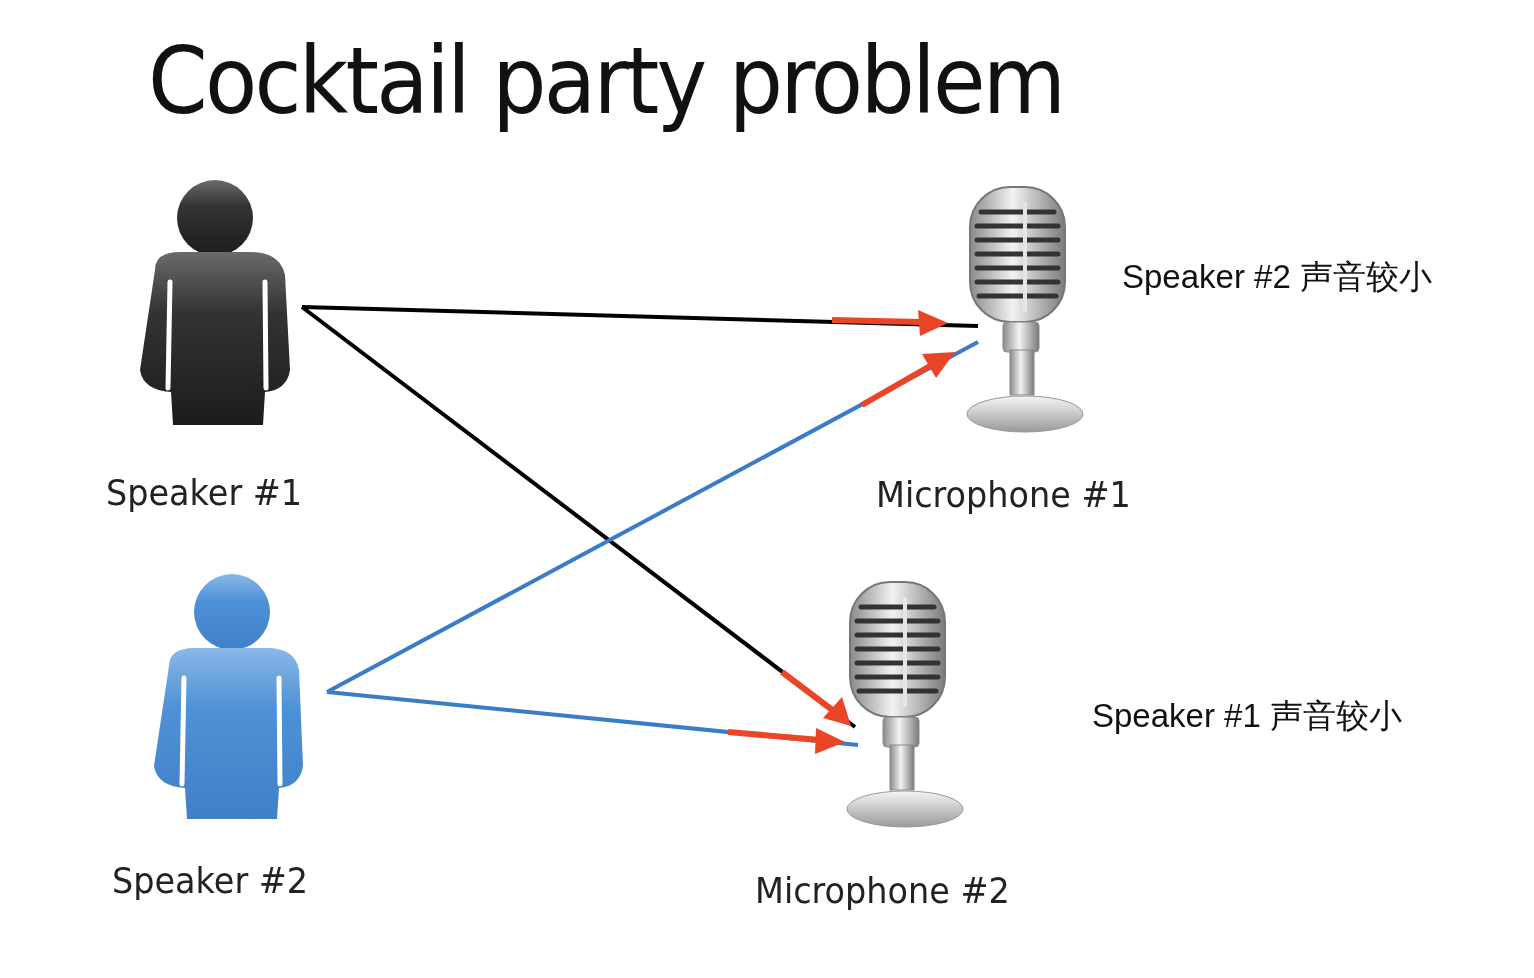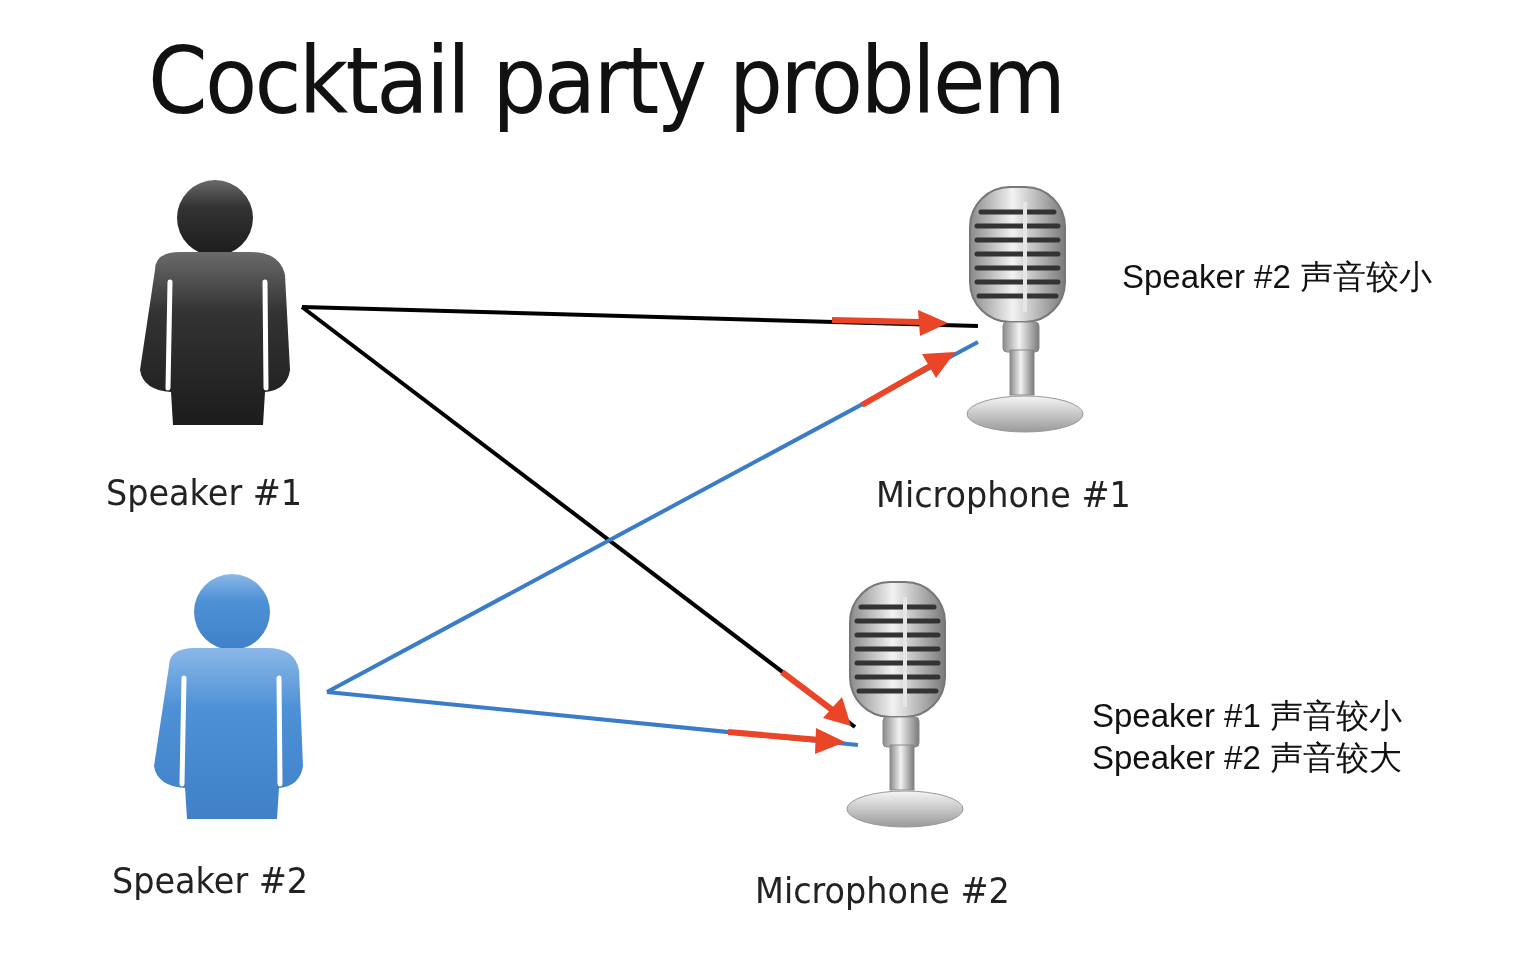--- a/index.html
+++ b/index.html
@@ -115,14 +115,13 @@
     <line x1="14" y1="114" x2="91" y2="114"></line>
   </g>
   <line x1="60" y1="20" x2="60" y2="130" stroke="#e6e6e6" stroke-width="4"></line>
   <rect x="38" y="140" width="36" height="30" rx="4" fill="url(#micGrad)" stroke="#888"></rect>
   <rect x="45" y="168" width="24" height="45" fill="url(#micGrad)" stroke="#888"></rect>
   <ellipse cx="60" cy="232" rx="58" ry="18" fill="url(#baseGrad)" stroke="#999"></ellipse>
 </svg>
 <div class="label" style="left:755px; top:870px;">Microphone #2</div>
 <div class="note" style="left:1072px; top:695px;margin-left:20px;">
   <div>Speaker #1 声音较小</div>
-  <div>Speaker #2 声音较大</div>
 </div>
 
 </body></html>

